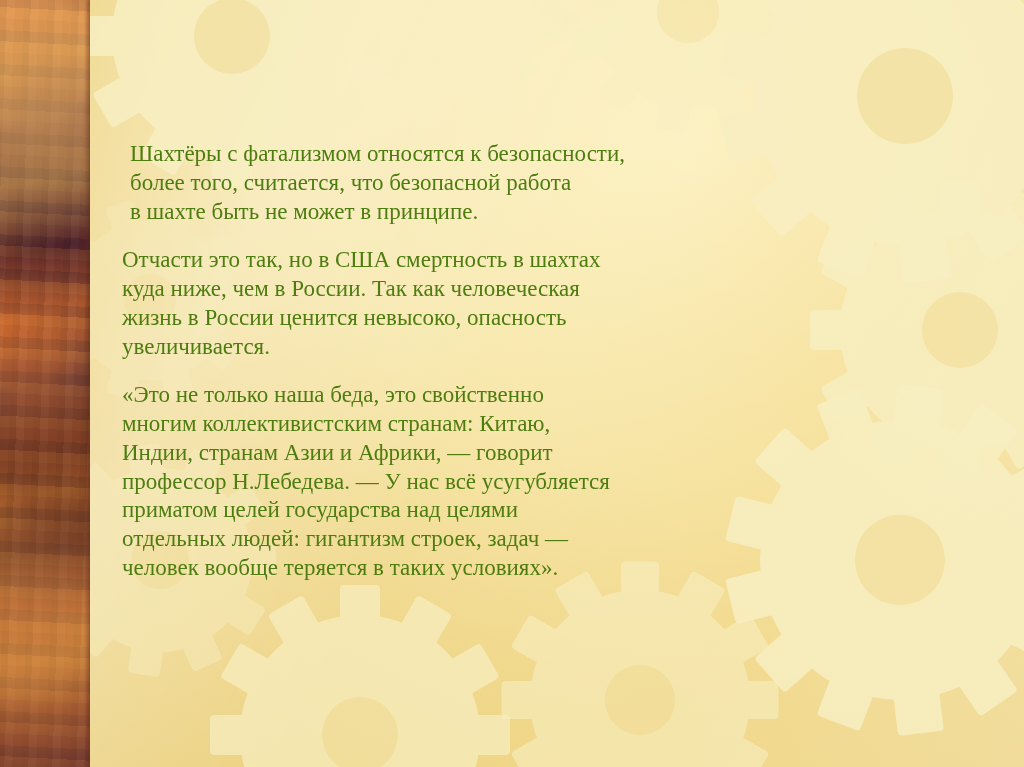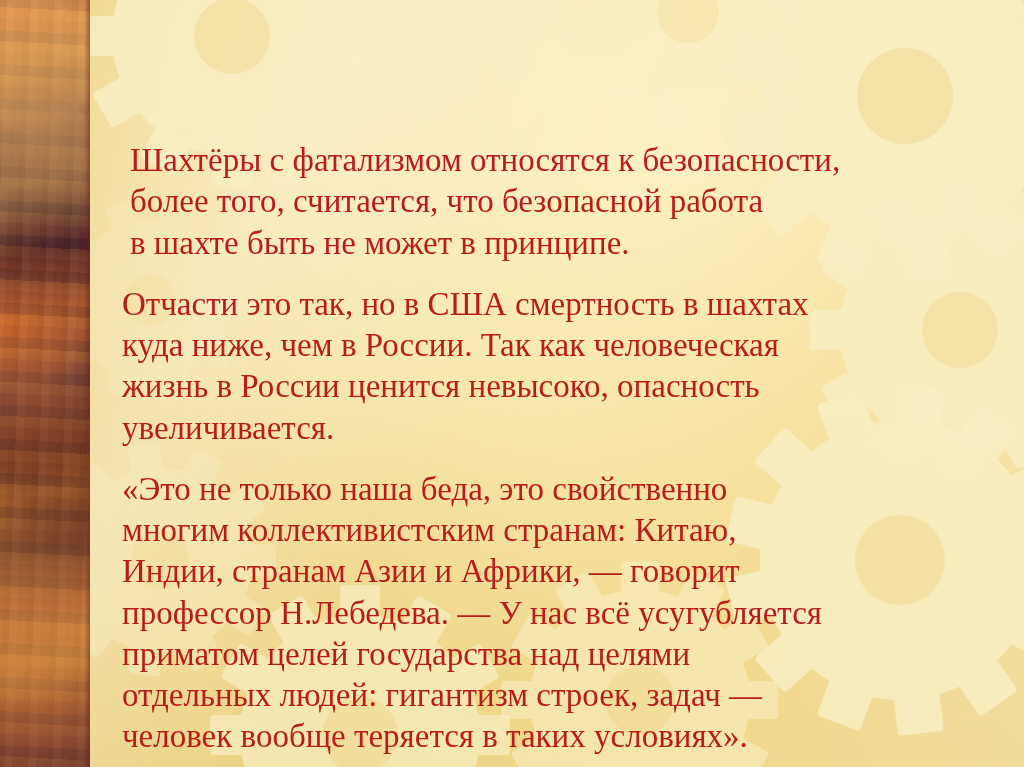--- a/index.html
+++ b/index.html
@@ -118,23 +118,23 @@
     text-shadow: 0 1px 0 rgba(255,255,255,0.35);
   }
 
   .body-block {
     position: absolute;
     left: 122px;
     top: 140px;
     width: 872px;
   }
   .para {
-    color: #b91c1c;
+    color: #4d7c0f;
     font-family: "Liberation Serif", serif;
-    font-size: 33px;
+    font-size: 23px;
     line-height: 1.25;
     margin: 0 0 16px 0;
     white-space: pre-line;
   }
   .para.p1 { margin-left: 8px; }
   .para.p2 { margin-top: 20px; }
   .para.p3 { margin-top: 20px; }
 </style>
 </head>
 <body>

